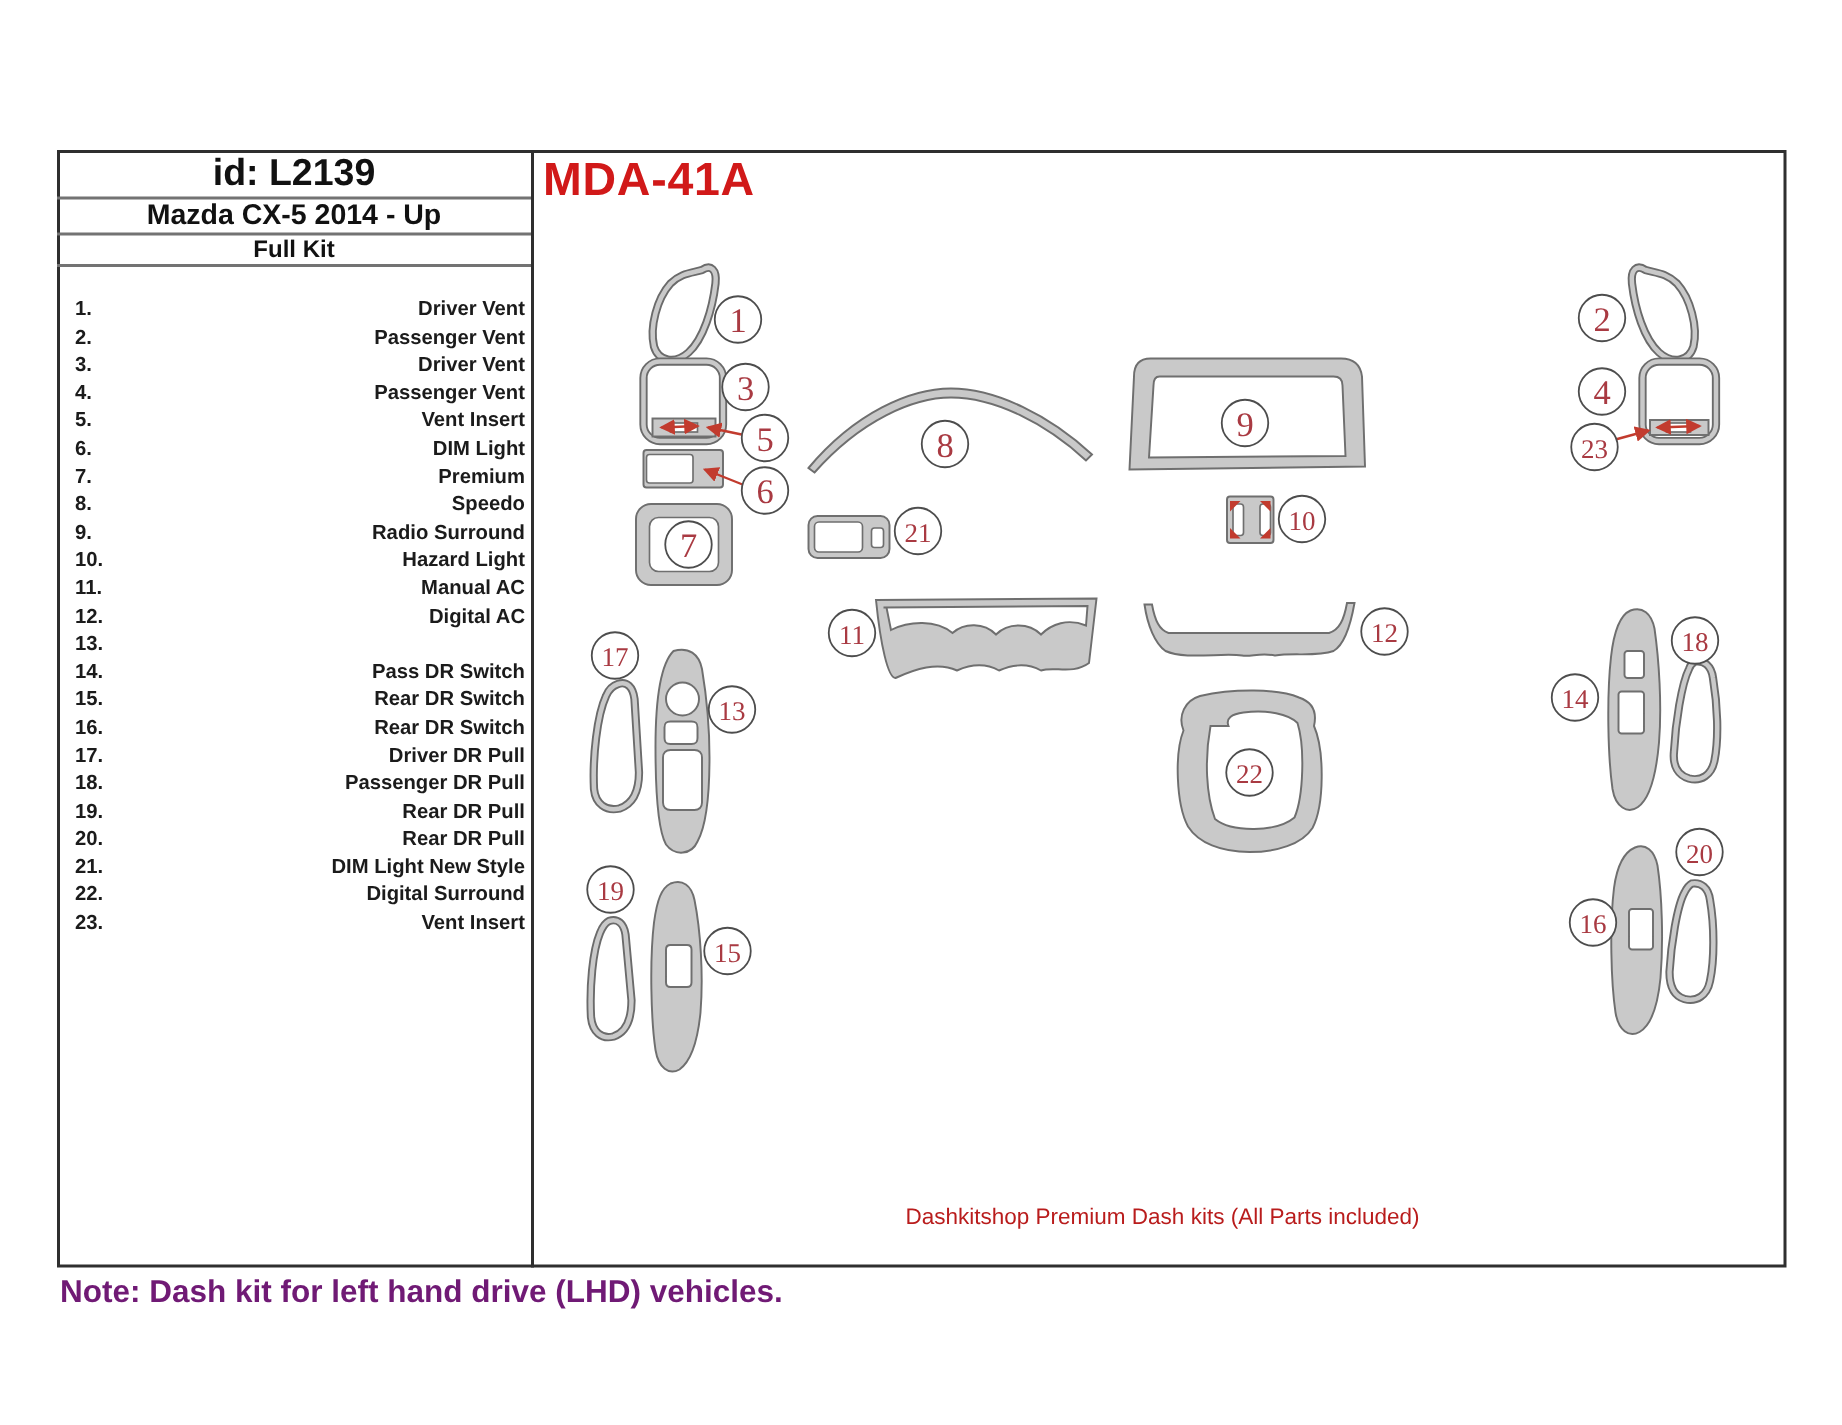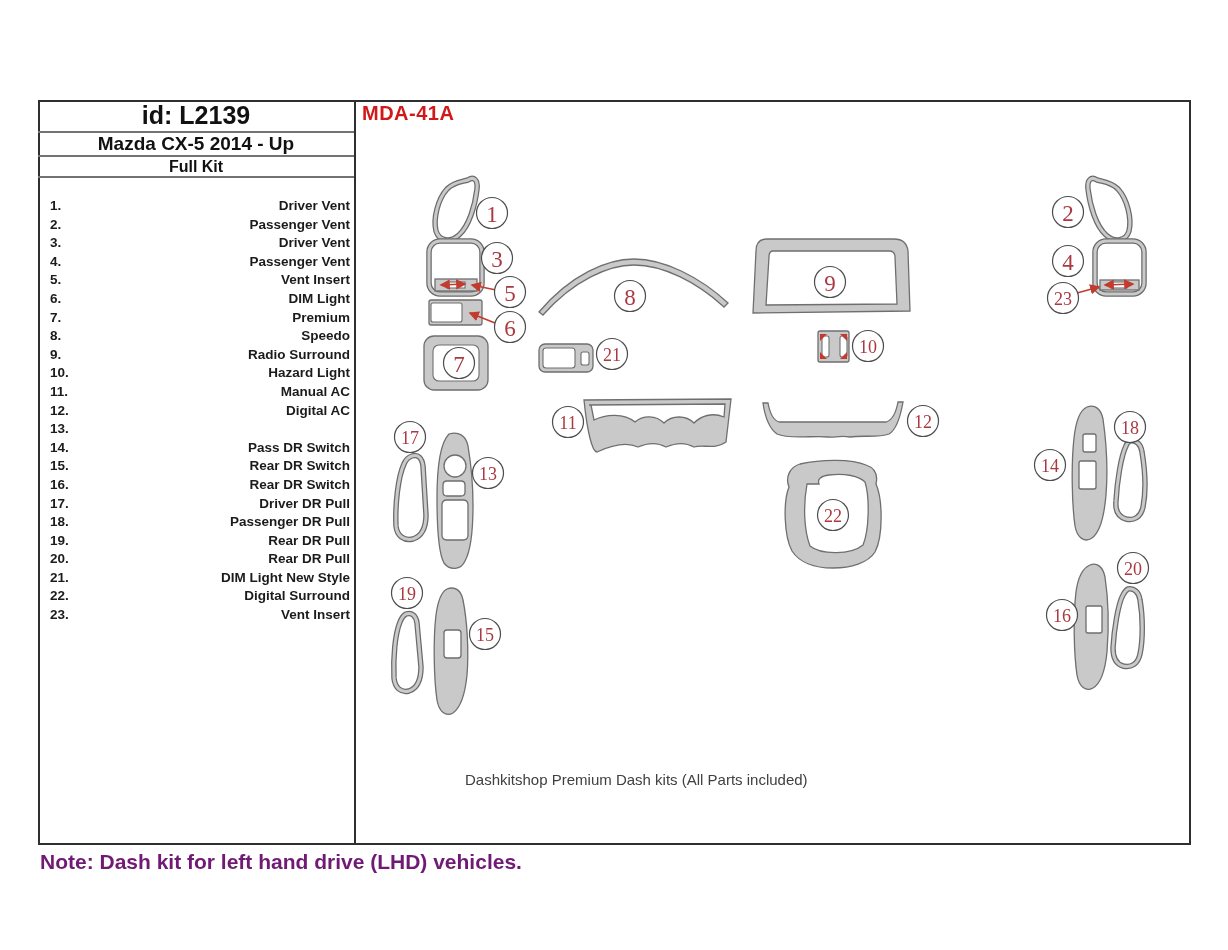--- a/index.html
+++ b/index.html
@@ -26,26 +26,26 @@
   }
   .hrow.id{height:33px;font-size:25px;}
   .hrow.model{height:24px;font-size:19px;}
   .hrow.kit{height:21px;font-size:16px;}
   .parts-list{position:absolute;left:50px;top:197px;width:300px;}
   .prow{height:18.6px;line-height:18.6px;display:flex;font-size:13.5px;font-weight:bold;color:#1b1b1b;}
   .pnum{width:48px;}
   .pnum::after{content:".";}
   .plabel{flex:1;text-align:right;}
   .kit-code{
-    position:absolute;left:362px;top:102px;font-size:20px;font-weight:bold;
+    position:absolute;left:362px;top:102px;font-size:31px;font-weight:bold;
     color:var(--kit-red);letter-spacing:.5px;
   }
   .tagline{
-    position:absolute;left:465px;top:771px;width:620px;text-align:left;
-    font-size:15px;color:#404040;
+    position:absolute;left:465px;top:803px;width:620px;text-align:center;
+    font-size:15px;color:#b91c1c;
   }
   .note{
     position:absolute;left:40px;top:850px;font-size:21px;font-weight:bold;color:#701a75;text-align:center;
   }
   svg.diagram{position:absolute;left:0;top:0;}
   .band-o{fill:#ffffff;stroke:#6b6b6b;stroke-width:5.5;}
   .band-i{fill:none;stroke:#c9c9c9;stroke-width:3;}
   .panel{fill:#c9c9c9;stroke:#6f6f6f;stroke-width:1.3;fill-rule:evenodd;}
   .flat{fill:#c9c9c9;stroke:#6f6f6f;stroke-width:1.3;}
   .hole{fill:#ffffff;stroke:#6f6f6f;stroke-width:1.1;}

